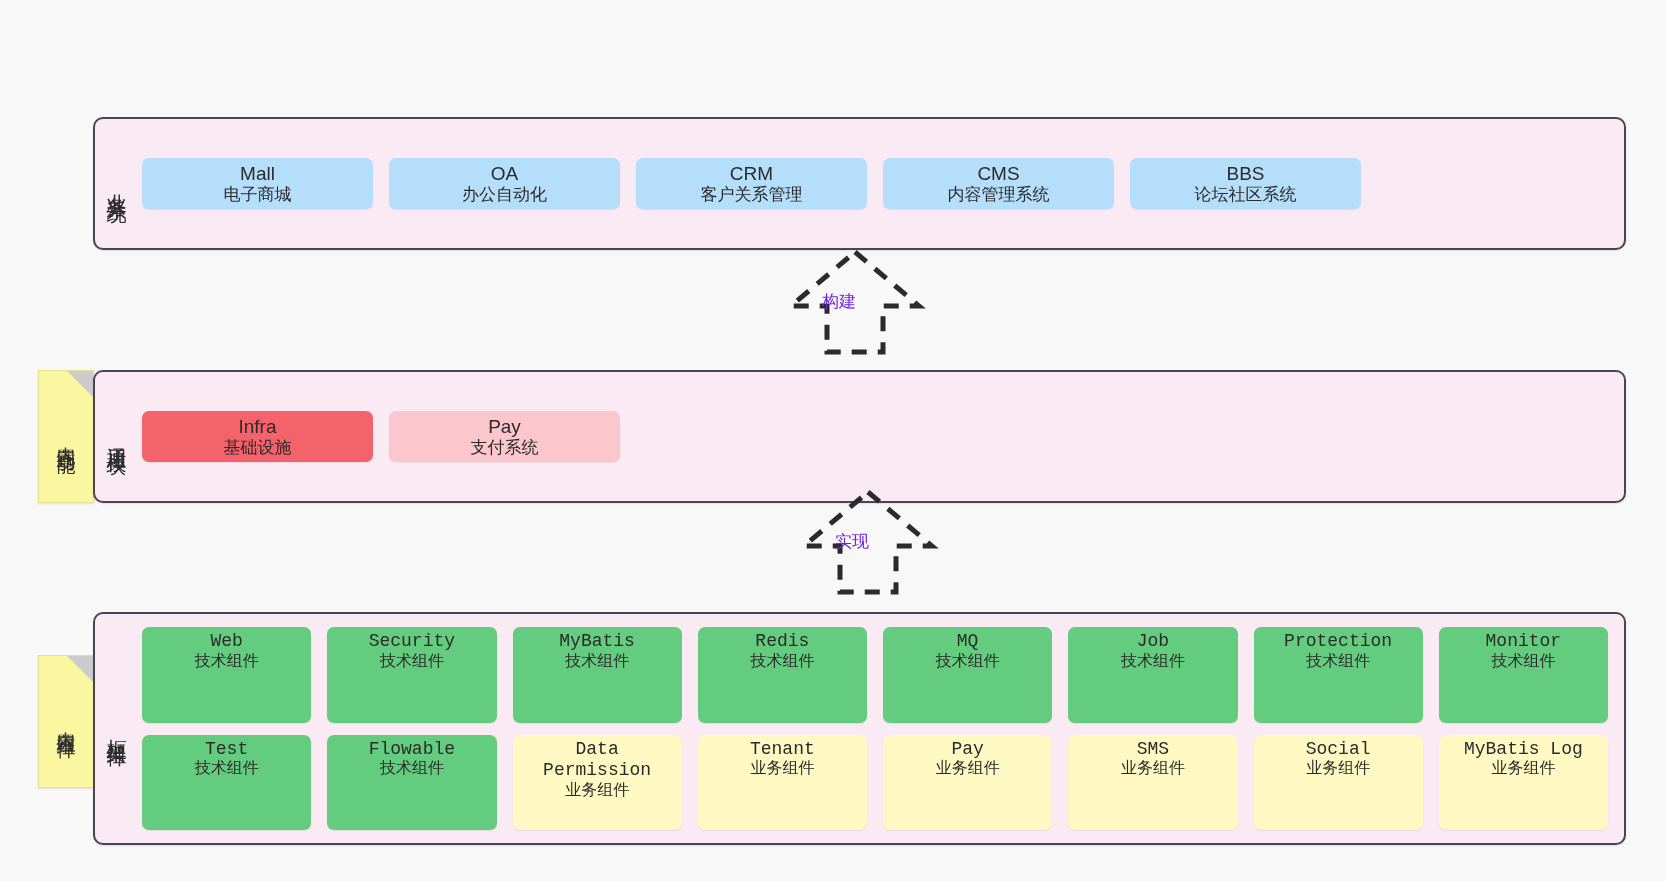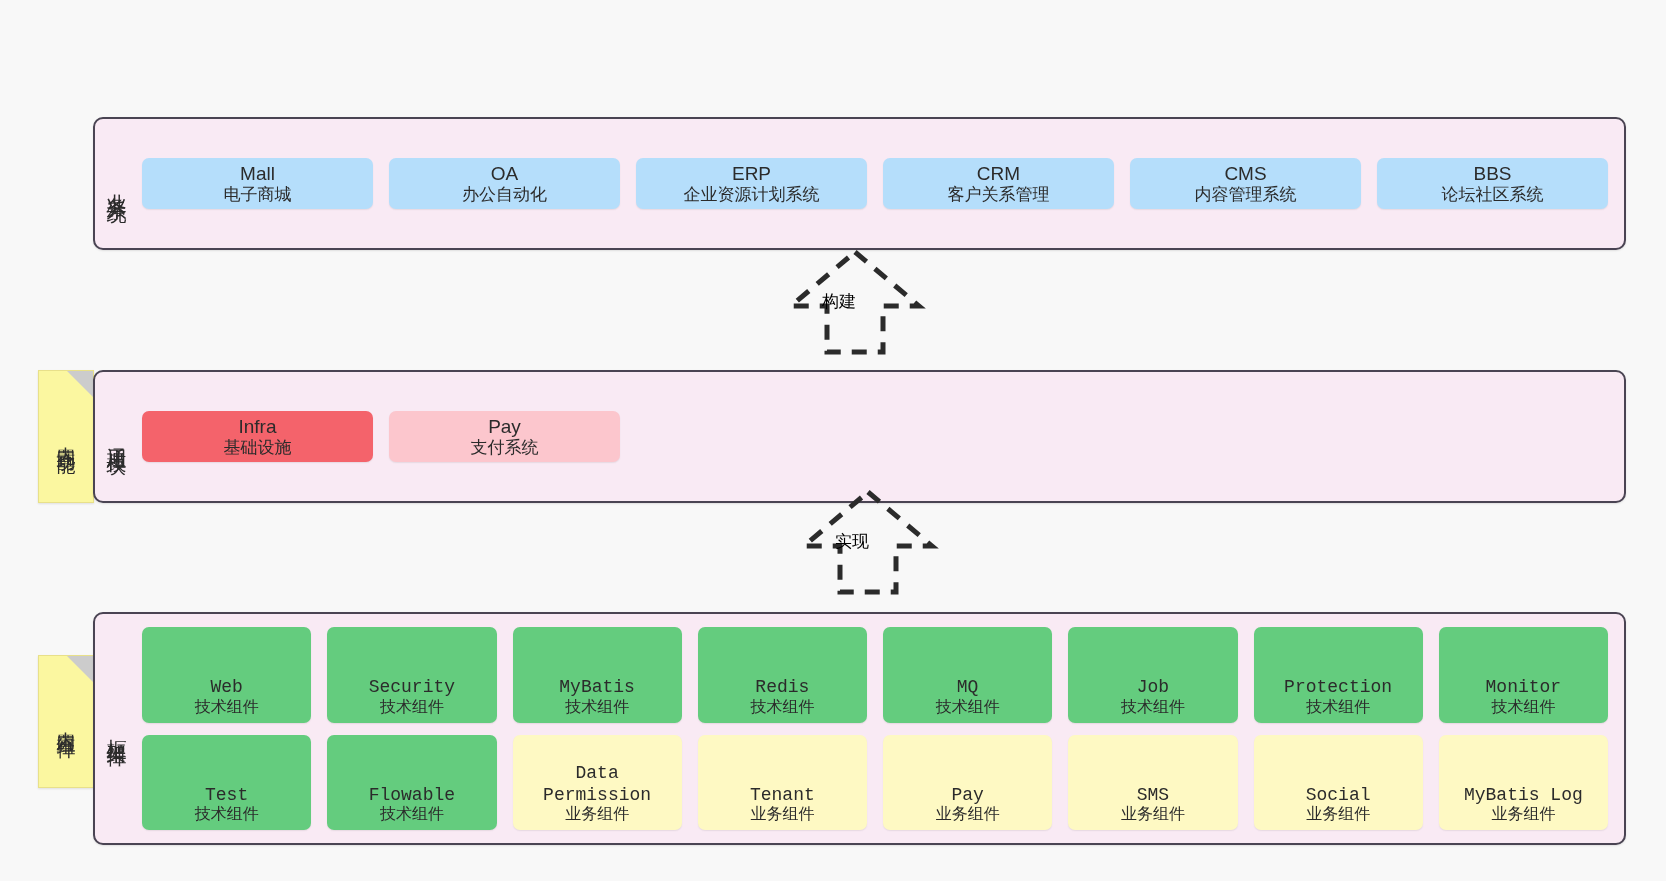--- a/index.html
+++ b/index.html
@@ -61,21 +61,21 @@
     align-content: center;
   }
   .cards.row6 { grid-template-columns: repeat(6, 1fr); }
   .cards.row8 { grid-template-columns: repeat(8, 1fr); grid-template-rows: 1fr 1fr; font-family: Liberation Mono, monospace; }
 
   .card {
     border-radius: 7px;
     display: flex;
     flex-direction: column;
     align-items: center;
-    justify-content: flex-end;
+    justify-content: flex-start;
     text-align: center;
     line-height: 1.22;
     box-sizing: border-box;
     padding: 4px 6px;
     box-shadow: 0 1px 1.5px rgba(0,0,0,0.08);
   }
   .card .t1 { font-size: 19px; }
   .card .t2 { font-size: 17px; }
   .cards.row8 .card .t1 { font-size: 18px; }
   .cards.row8 .card .t2 { font-size: 16px; }
@@ -123,21 +123,21 @@
   #arrow-build   { left: 765px; top: 248px; }
   #arrow-impl    { left: 778px; top: 488px; font-family: Liberation Serif, serif; }
 
   .arrow svg { display: block; width: 180px; height: 110px; overflow: visible; }
   .arrow-label {
     position: absolute;
     left: 57px;
     top: 42px;
     font-size: 17px;
     background: transparent;
-    color: #000000;
+    color: #6d28d9;
     white-space: nowrap;
     user-select: none;
   }
 </style>
 </head>
 <body>
 
 <div class="canvas">
 
   <div class="note" id="note-functions">内置功能</div>
@@ -151,24 +151,20 @@
       <div class="card c-blue">
         <span class="t1">Mall</span>
         <span class="t2">电子商城</span>
       </div>
 
       <div class="card c-blue">
         <span class="t1">OA</span>
         <span class="t2">办公自动化</span>
       </div>
 
-      <div class="card c-blue">
-        <span class="t1">ERP</span>
-        <span class="t2">企业资源计划系统</span>
-      </div>
 
       <div class="card c-blue">
         <span class="t1">CRM</span>
         <span class="t2">客户关系管理</span>
       </div>
 
       <div class="card c-blue">
         <span class="t1">CMS</span>
         <span class="t2">内容管理系统</span>
       </div>

